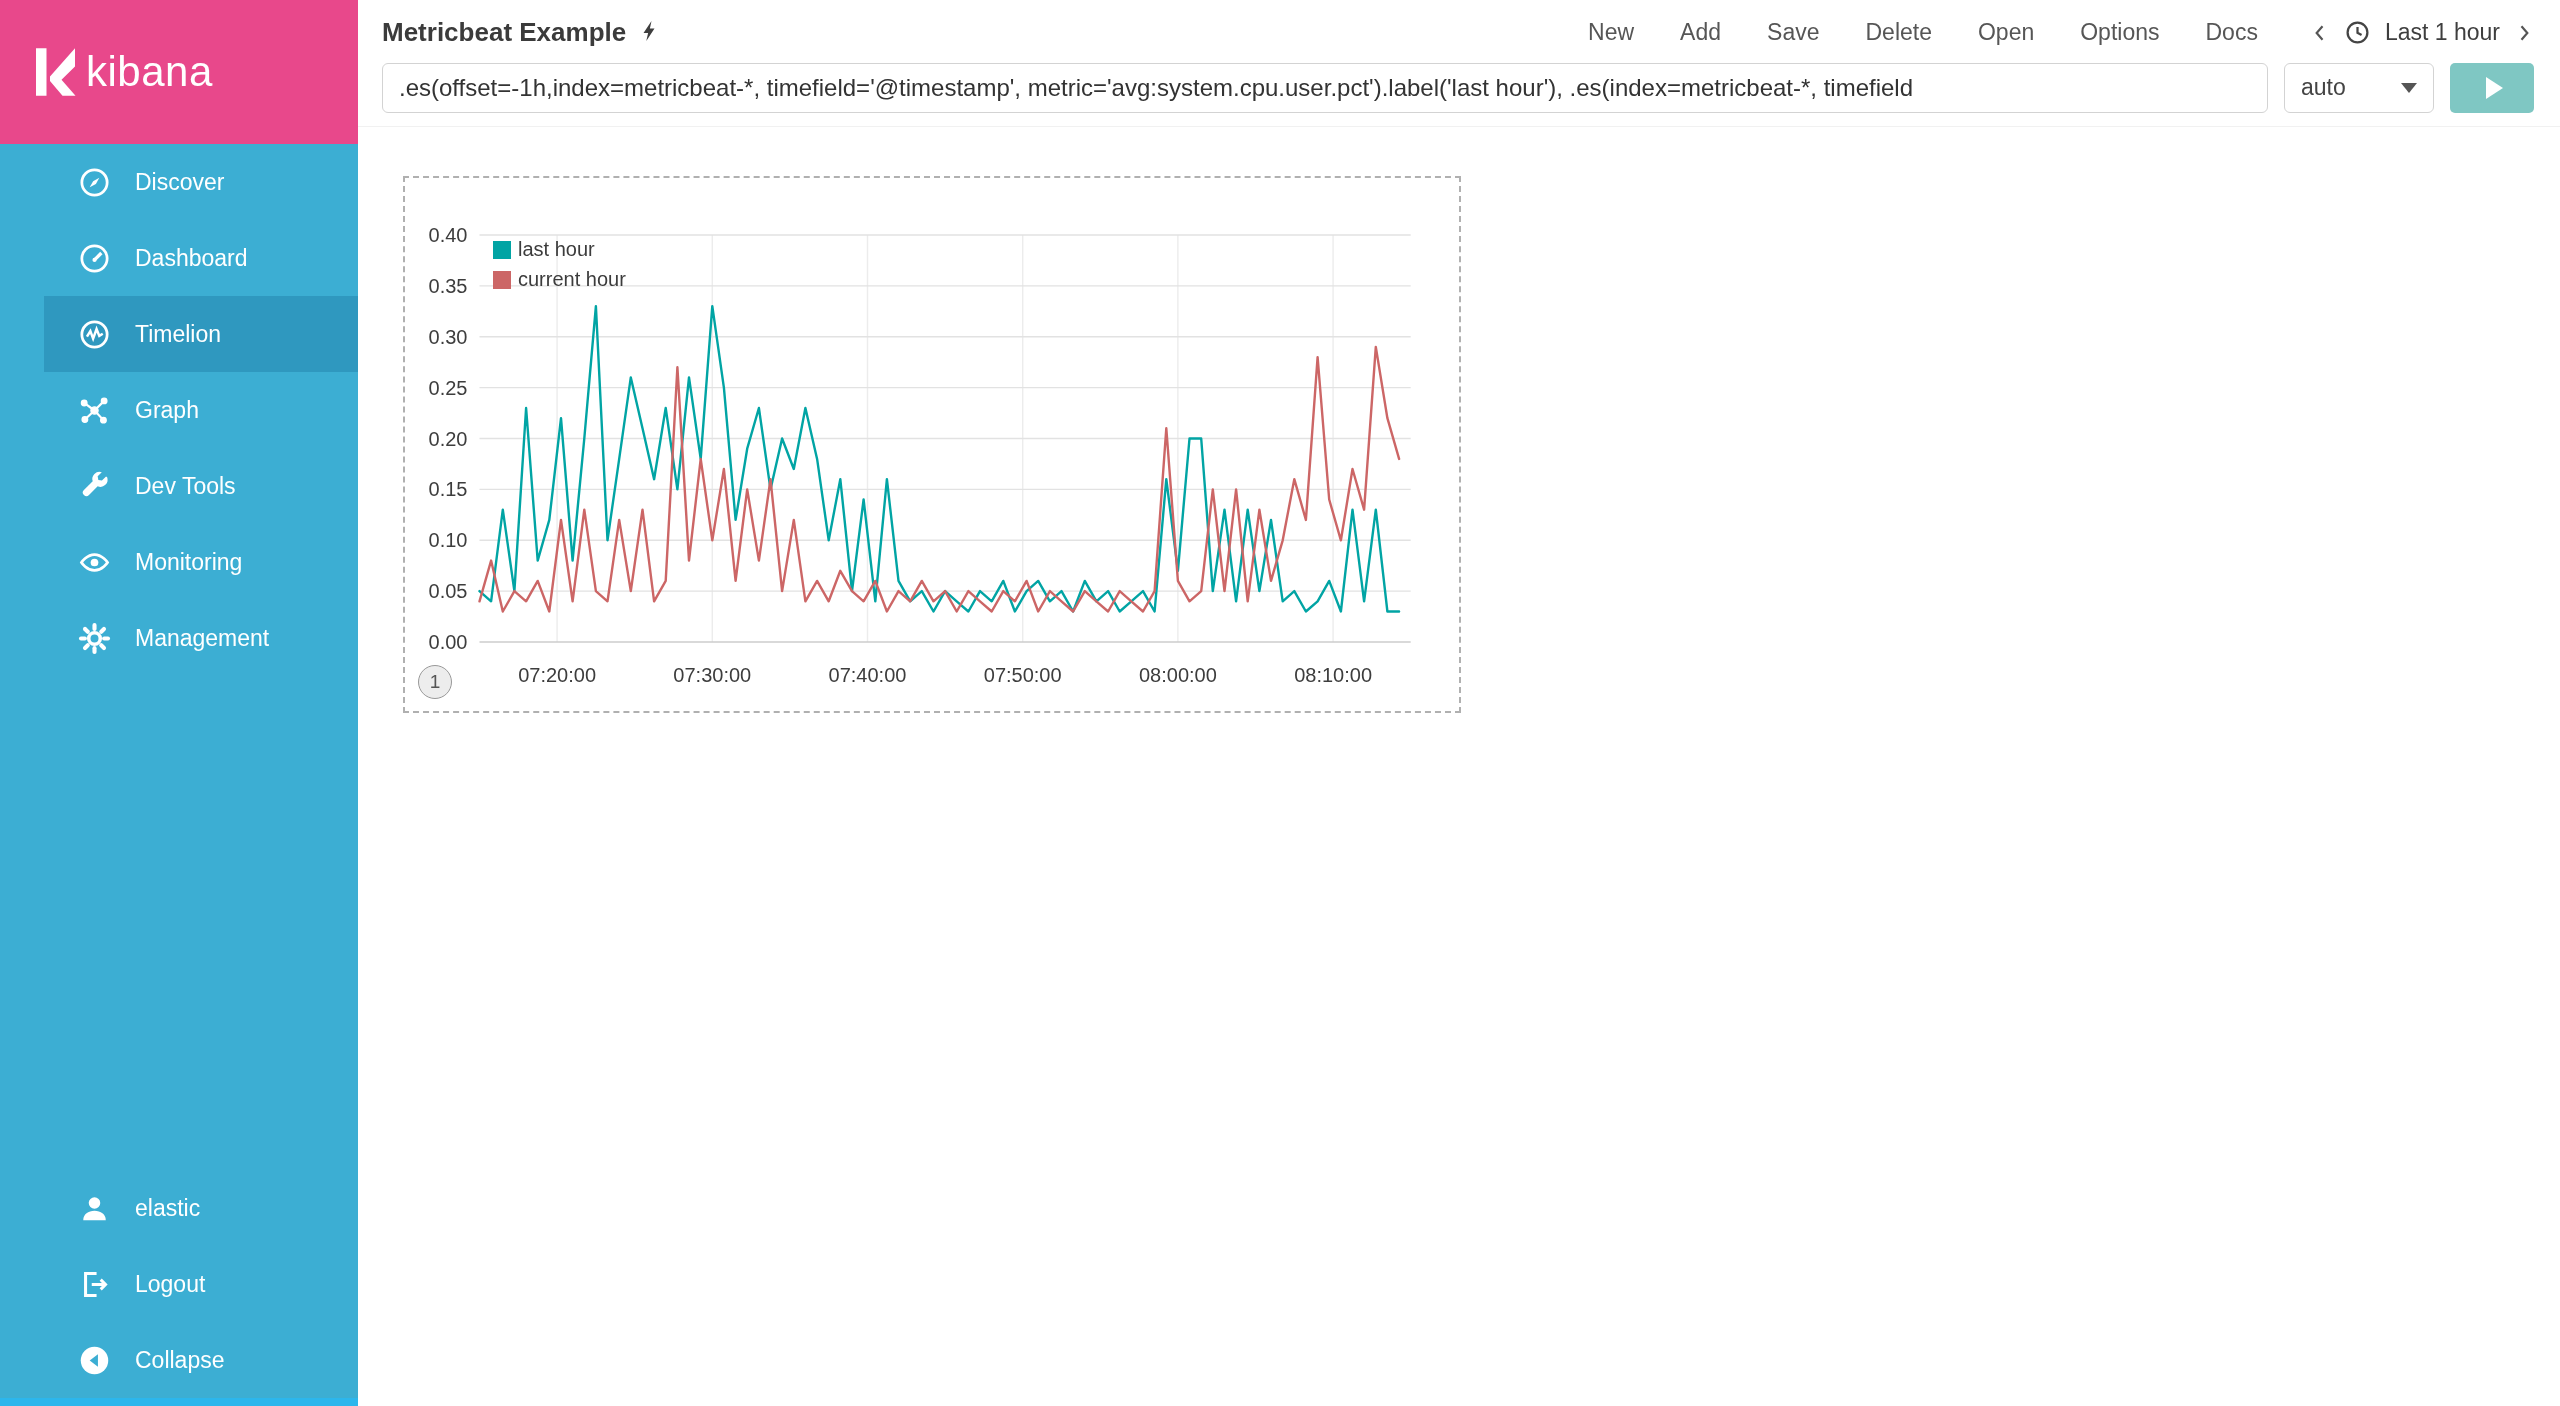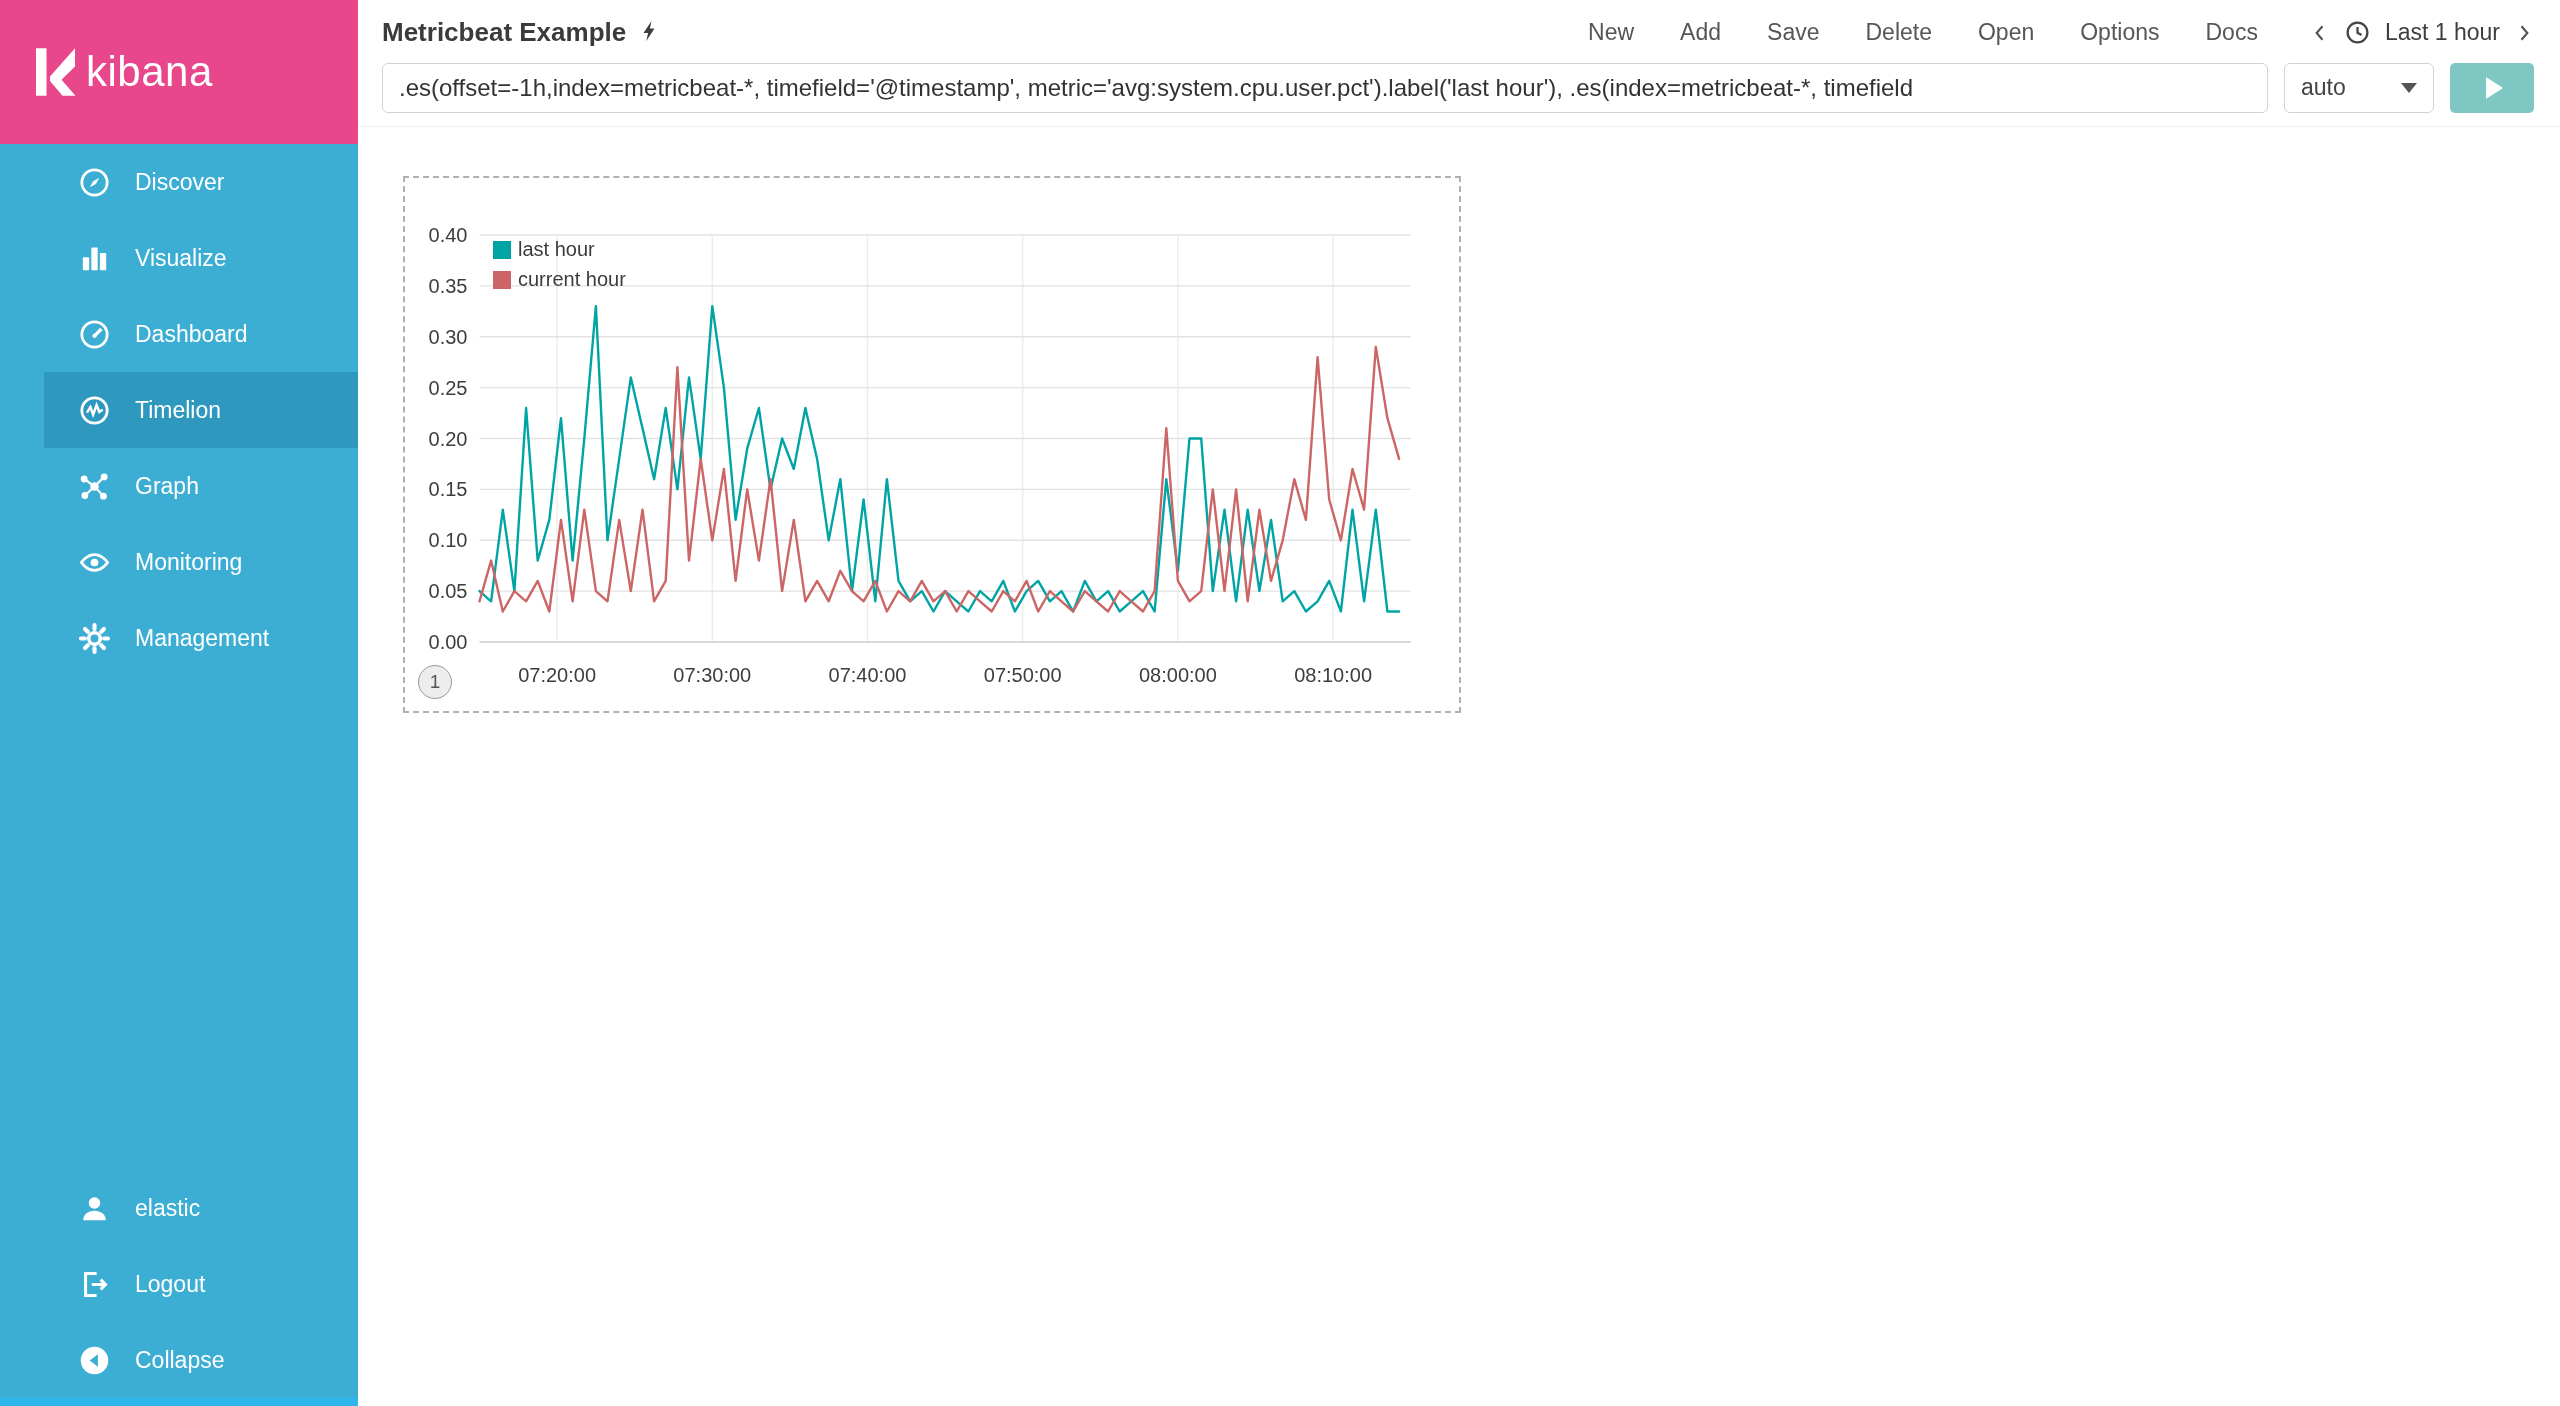--- a/index.html
+++ b/index.html
@@ -93,30 +93,20 @@
         <span class="nav-icon">
           <svg viewBox="0 0 24 24" fill="none" stroke="#fff" stroke-width="2">
               <circle cx="12" cy="12" r="9.2"></circle>
               <polygon points="15.5,8.5 13,13 8.5,15.5 11,11" fill="#fff" stroke="none"></polygon>
             </svg>
         </span>
         <span>Discover</span>
       </div>
       <div class="nav-item">
         <span class="nav-icon">
-          <svg viewBox="0 0 24 24" fill="#fff">
-              <rect x="3.5" y="11" width="4.6" height="9.5" rx="0.5"></rect>
-              <rect x="9.7" y="4" width="4.6" height="16.5" rx="0.5"></rect>
-              <rect x="15.9" y="8" width="4.6" height="12.5" rx="0.5"></rect>
-            </svg>
-        </span>
-        <span>Visualize</span>
-      </div>
-      <div class="nav-item">
-        <span class="nav-icon">
           <svg viewBox="0 0 24 24" fill="none" stroke="#fff" stroke-width="2">
               <circle cx="12" cy="12" r="9.2"></circle>
               <line x1="12" y1="13" x2="17" y2="8" stroke-width="2.4"></line>
               <circle cx="12" cy="13" r="1.5" fill="#fff" stroke="none"></circle>
             </svg>
         </span>
         <span>Dashboard</span>
       </div>
       <div class="nav-item active">
         <span class="nav-icon">
@@ -137,20 +127,28 @@
                 <line x1="12" y1="12" x2="18.5" y2="19"></line>
               </g>
               <circle cx="12" cy="12" r="2.6"></circle>
               <circle cx="4.5" cy="6.5" r="2"></circle>
               <circle cx="19" cy="5" r="2"></circle>
               <circle cx="5" cy="18.5" r="2"></circle>
               <circle cx="18.5" cy="19" r="2"></circle>
             </svg>
         </span>
         <span>Graph</span>
+      </div>
+      <div class="nav-item">
+        <span class="nav-icon">
+          <svg viewBox="0 0 24 24" fill="#fff">
+              <path d="M21.2 5.2a5.2 5.2 0 0 1-6.9 6.6L8 18.2a2.6 2.6 0 1 1-3.7-3.7l6.4-6.3A5.2 5.2 0 0 1 17.3 1.6l-3 3 0.5 2.6 2.6 0.5 3-3z"></path>
+            </svg>
+        </span>
+        <span>Dev Tools</span>
       </div>
       <div class="nav-item">
         <span class="nav-icon">
           <svg viewBox="0 0 24 24" fill="none" stroke="#fff" stroke-width="2">
               <path d="M2.5 12s3.8-5.8 9.5-5.8S21.5 12 21.5 12s-3.8 5.8-9.5 5.8S2.5 12 2.5 12z"></path>
               <circle cx="12" cy="12" r="2.8" fill="#fff" stroke="none"></circle>
             </svg>
         </span>
         <span>Monitoring</span>
       </div>

